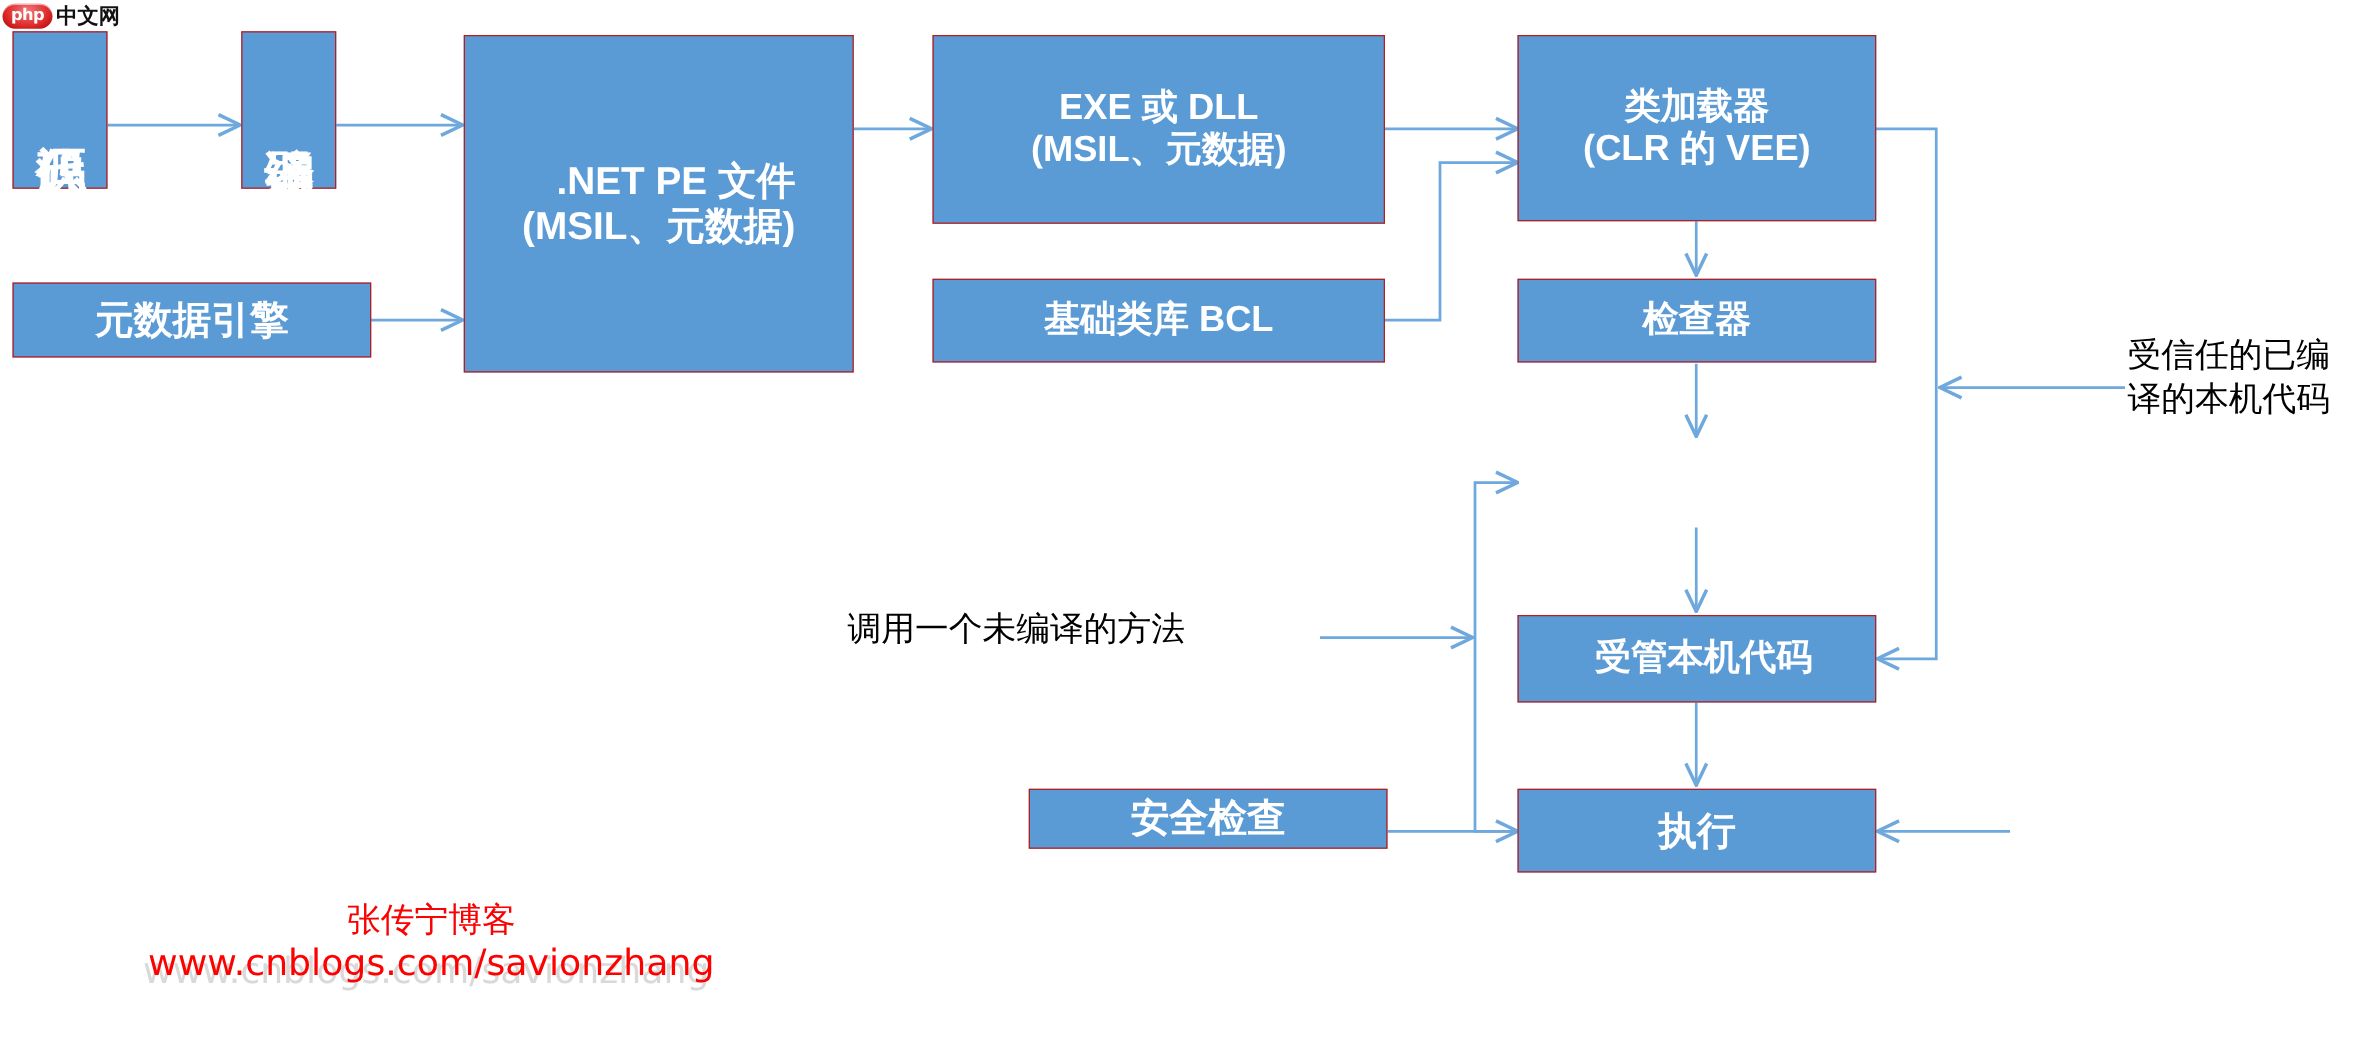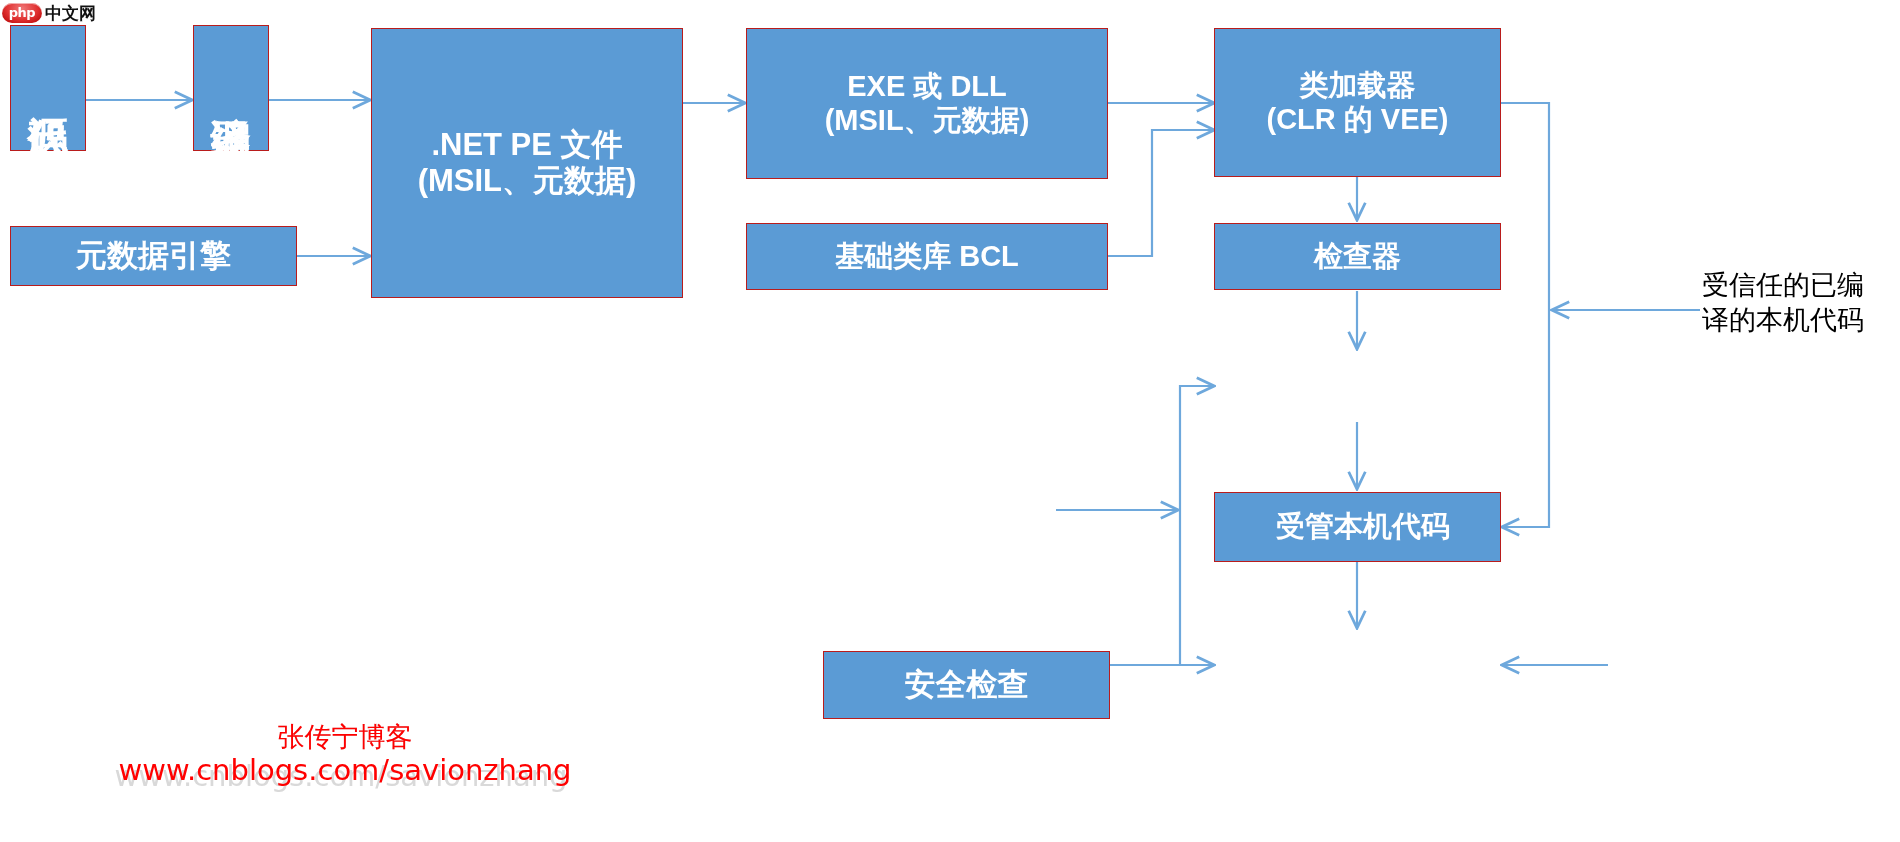--- a/index.html
+++ b/index.html
@@ -95,43 +95,45 @@
       <path d="M1056,510 L1178,510"></path>
     </g>
   </svg>
 
   <div class="box vert f40" style="left:10px;top:25px;width:76px;height:126px;">源代码</div>
 
   <div class="box vert f40" style="left:193px;top:25px;width:76px;height:126px;">编译器</div>
 
   <div class="box f31" style="left:10px;top:226px;width:287px;height:60px;">元数据引擎</div>
 
-  <div class="box f31" style="left:371px;top:28px;width:312px;height:270px;white-space:pre-line;">.NET PE 文件
+  <div class="box f31" style="left:371px;top:28px;width:312px;height:270px;white-space:pre-line;text-align:right;">.NET PE 文件
 (MSIL、元数据)</div>
 
   <div class="box f29" style="left:746px;top:28px;width:362px;height:151px;white-space:pre-line;">EXE 或 DLL
 (MSIL、元数据)</div>
 
   <div class="box f29" style="left:746px;top:223px;width:362px;height:67px;">基础类库 BCL</div>
 
   <div class="box f29" style="left:1214px;top:28px;width:287px;height:149px;white-space:pre-line;">类加载器
 (CLR 的 VEE)</div>
 
   <div class="box f29" style="left:1214px;top:223px;width:287px;height:67px;">检查器</div>
 
 
   <div class="box f29" style="left:1214px;top:492px;width:287px;height:70px;padding-left:11px;">受管本机代码</div>
 
-  <div class="box f31" style="left:823px;top:631px;width:287px;height:68px;margin-top:20px;">安全检查</div>
+  <div class="box f31" style="left:823px;top:631px;width:287px;height:48px;">安全检查</div>
 
+  <div class="box f31" style="left:1214px;top:631px;width:287px;height:67px;">执行</div>
 
 
   <div class="label" style="left:1702px;top:268px;width:200px;">受信任的已编
 译的本机代码</div>
 
+  <div class="label" style="left:678px;top:487px;width:380px;">调用一个未编译的方法</div>
 
   <div class="wm" style="left:110px;top:722px;width:470px;">
     <div style="position:relative;">
       <div class="wm-l1 ghost">张传宁博客</div>
       <div class="wm-l1 fg">张传宁博客</div>
     </div>
     <div style="position:relative;margin-top:2px;">
       <div class="wm-l2 ghost" style="transform:translate(-4px,6px);">www.cnblogs.com/savionzhang</div>
       <div class="wm-l2 fg">www.cnblogs.com/savionzhang</div>
     </div>

